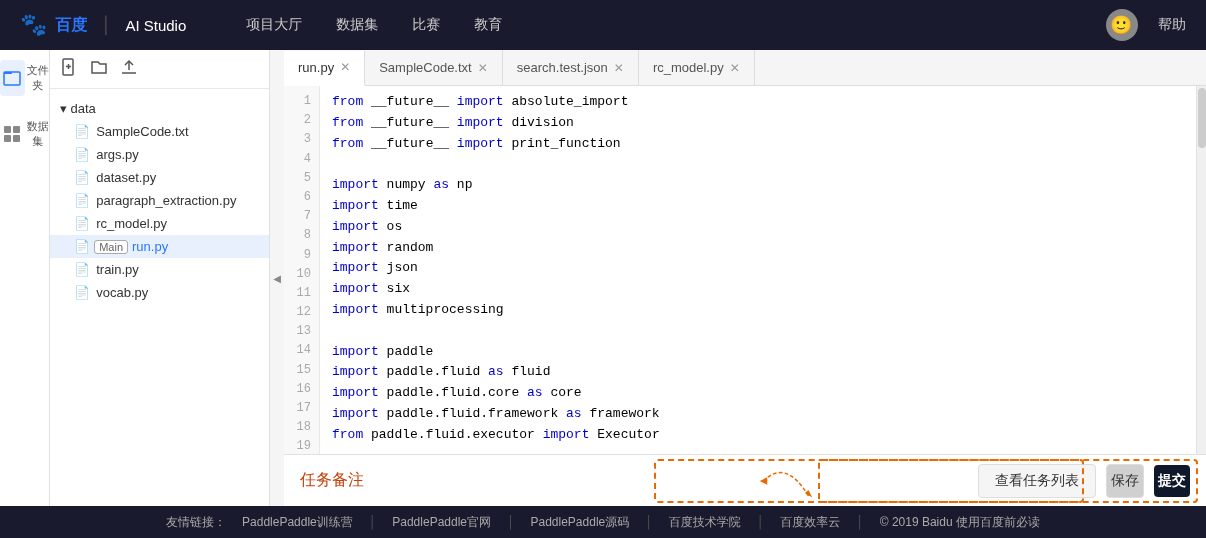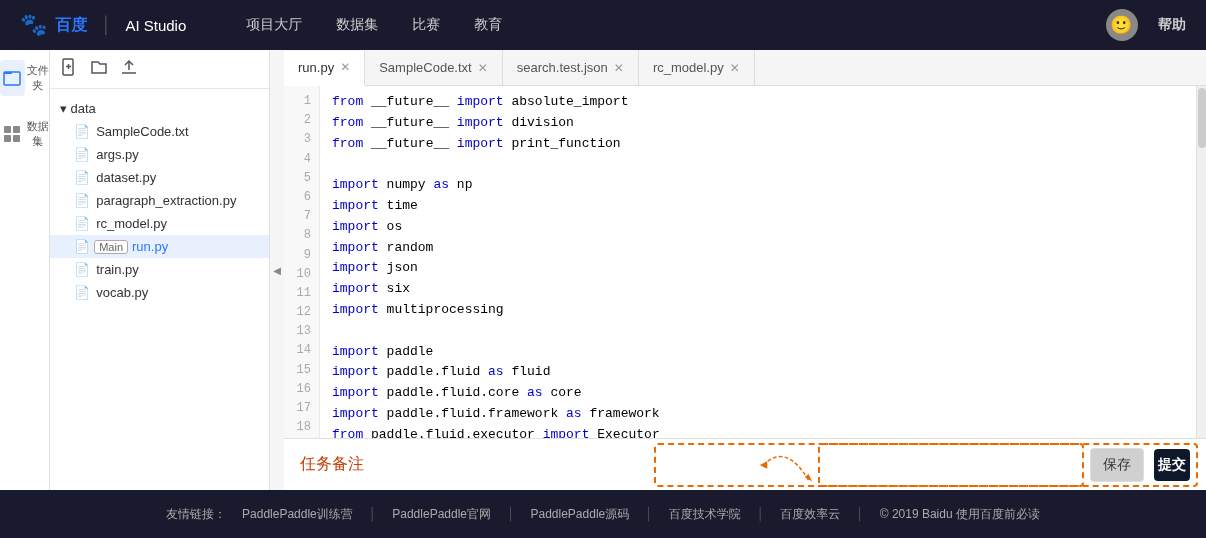--- a/index.html
+++ b/index.html
@@ -294,21 +294,21 @@
       padding: 7px 16px;
       border-radius: 4px;
       cursor: pointer;
       white-space: nowrap;
     }
     .task-btn-save {
       font-size: 14px;
       color: #333;
       border: 1px solid #ddd;
       background: #d0d0d0;
-      padding: 7px 12px;
+      padding: 7px 4px;
       border-radius: 4px;
       cursor: pointer;
     }
     .task-btn-submit {
       font-size: 14px;
       color: #fff;
       background: #0f172a;
       border: none;
       padding: 7px 4px;
       border-radius: 4px;
@@ -343,21 +343,21 @@
       width: 60px;
       height: 52px;
       pointer-events: none;
     }
 
     
     .footer {
       background: #1a1a2e;
       color: #aaa;
       font-size: 12px;
-      height: 48px;
+      height: 32px;
       display: flex;
       align-items: center;
       justify-content: center;
       gap: 16px;
       flex-shrink: 0;
     }
     .footer-sep {
       color: #555;
     }
   </style>
@@ -372,21 +372,21 @@
     <span style="color:#fff; font-size:15px;">AI Studio</span>
   </div>
   <div class="nav-links">
     <span class="nav-link">项目大厅</span>
     <span class="nav-link">数据集</span>
     <span class="nav-link">比赛</span>
     <span class="nav-link">教育</span>
   </div>
   <div class="nav-right">
     <div class="avatar-circle">🙂</div>
-    <span style="color:#ccc; font-size:14px;font-weight:bold;">帮助</span>
+    <span style="color:#ccc; font-size:14px;">帮助</span>
   </div>
 </div>
 
 <div class="main-content">
 
   <div class="icon-sidebar">
     <div class="sidebar-icon-group">
       <div class="sidebar-icon active">
         <svg width="20" height="20" viewBox="0 0 20 20" fill="none" xmlns="http://www.w3.org/2000/svg">
           <rect x="2" y="4" width="8" height="2" rx="1" fill="#2878ff"></rect>
@@ -553,20 +553,21 @@
 
       <svg class="arrow-decoration" viewBox="0 0 80 60" xmlns="http://www.w3.org/2000/svg">
         <path d="M 70 50 Q 40 0 10 30" stroke="#e86a00" stroke-width="2" fill="none" stroke-dasharray="5,3"></path>
         <polygon points="5,30 15,25 15,35" fill="#e86a00"></polygon>
         <polygon points="75,52 65,46 70,42" fill="#e86a00"></polygon>
       </svg>
 
       <div class="bottom-task-area">
         <span class="task-label">任务备注</span>
       </div>
+      <button class="task-btn-view">查看任务列表</button>
       <button class="task-btn-save">保存</button>
       <button class="task-btn-submit">提交</button>
     </div>
   </div>
 </div>
 
 <div class="footer">
   <span>友情链接：</span>
   <span>PaddlePaddle训练营</span>
   <span class="footer-sep">│</span>

